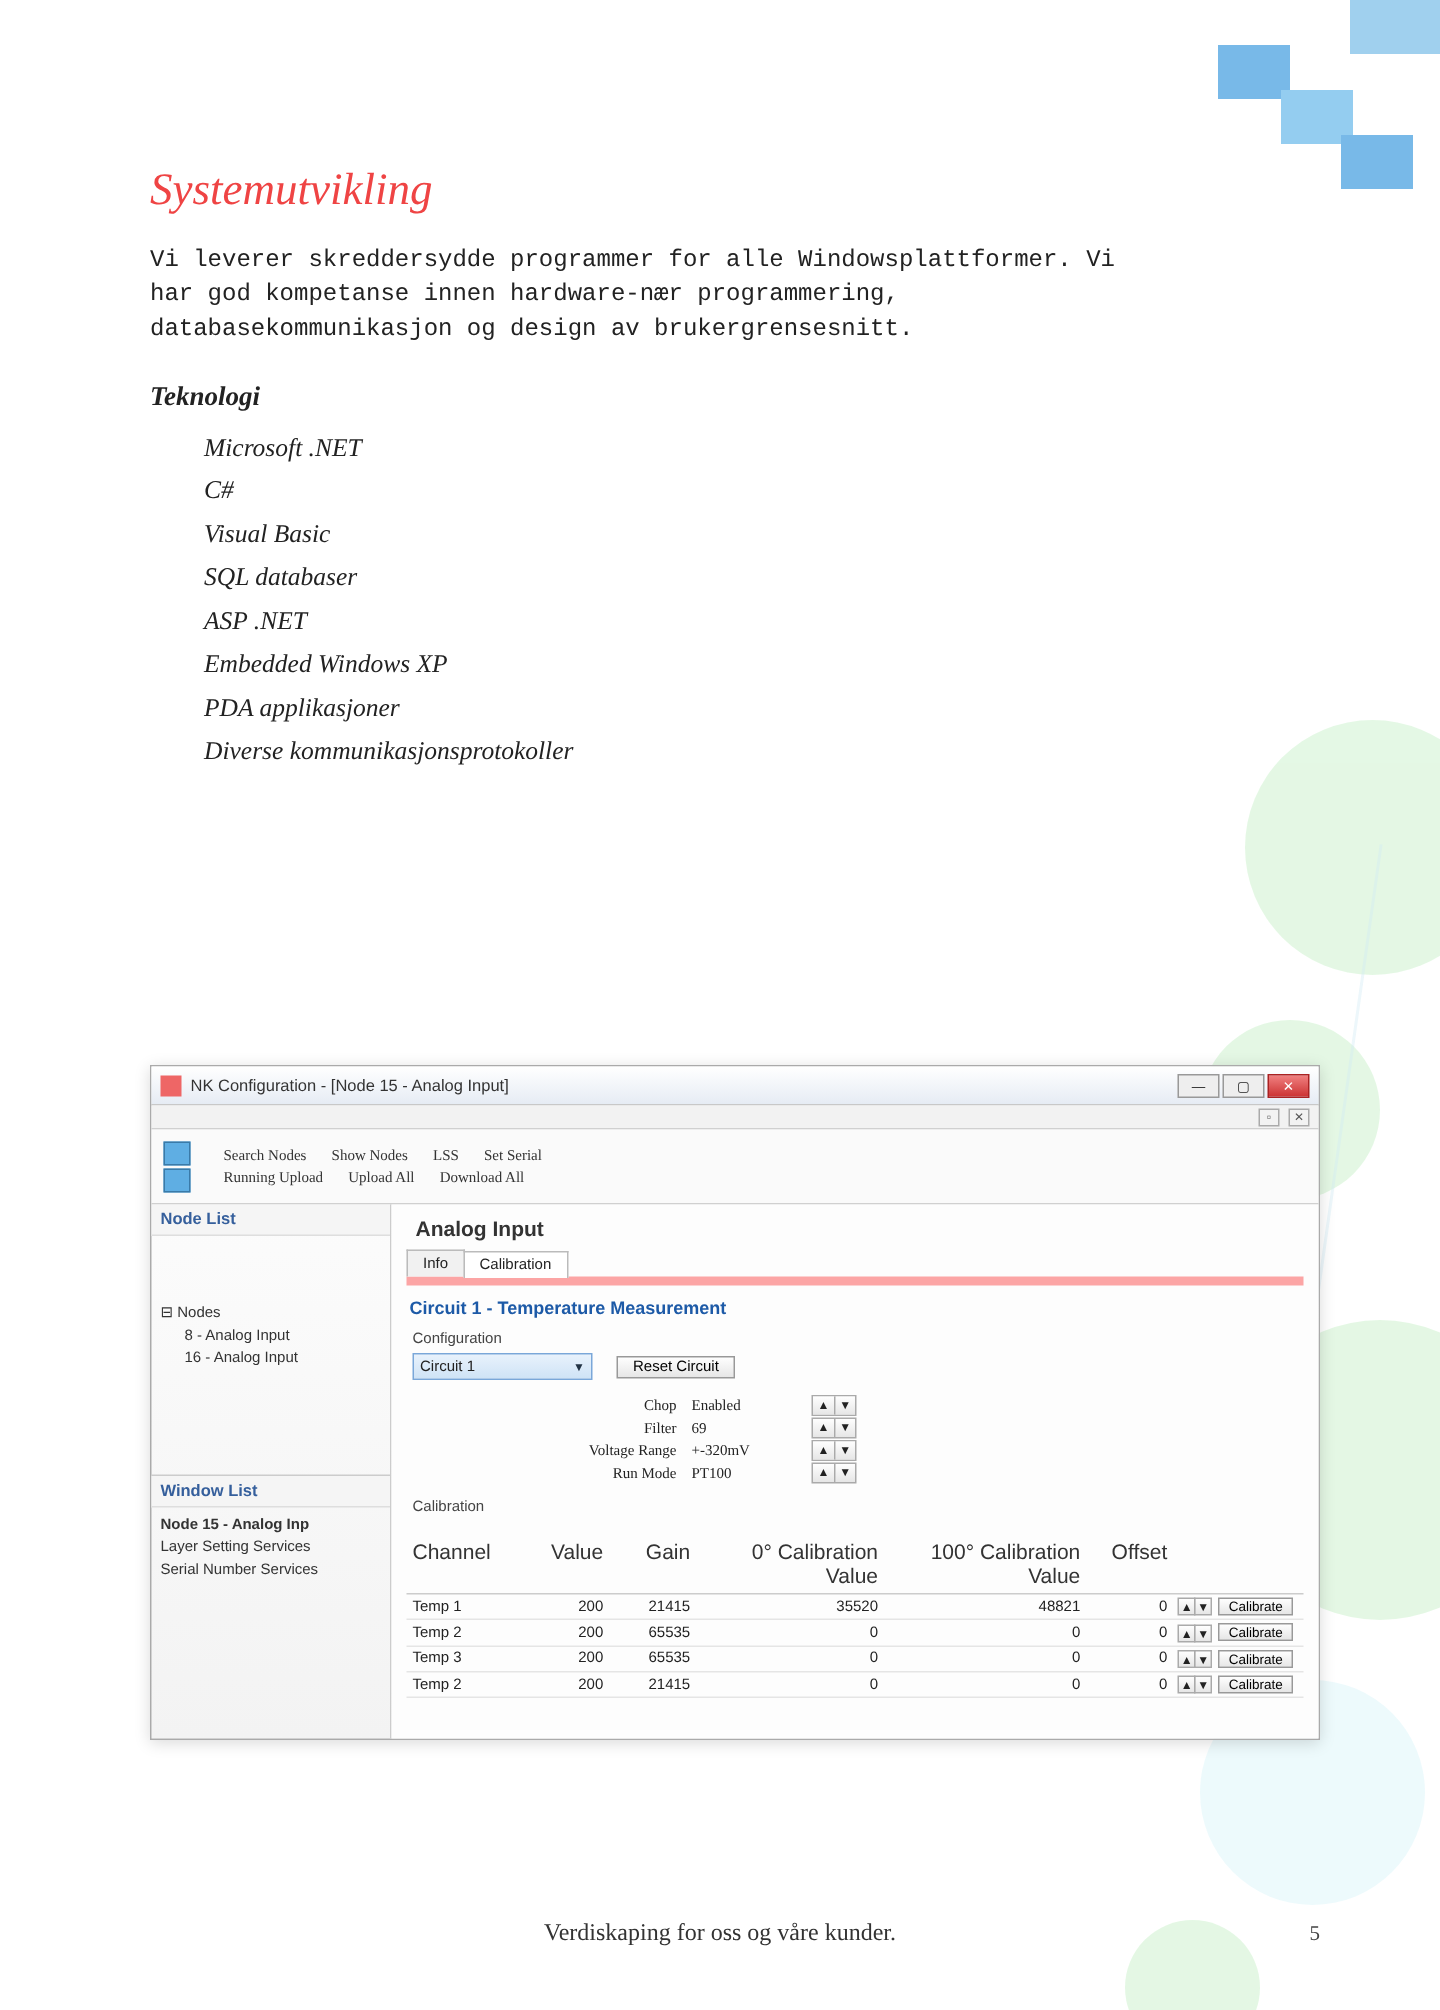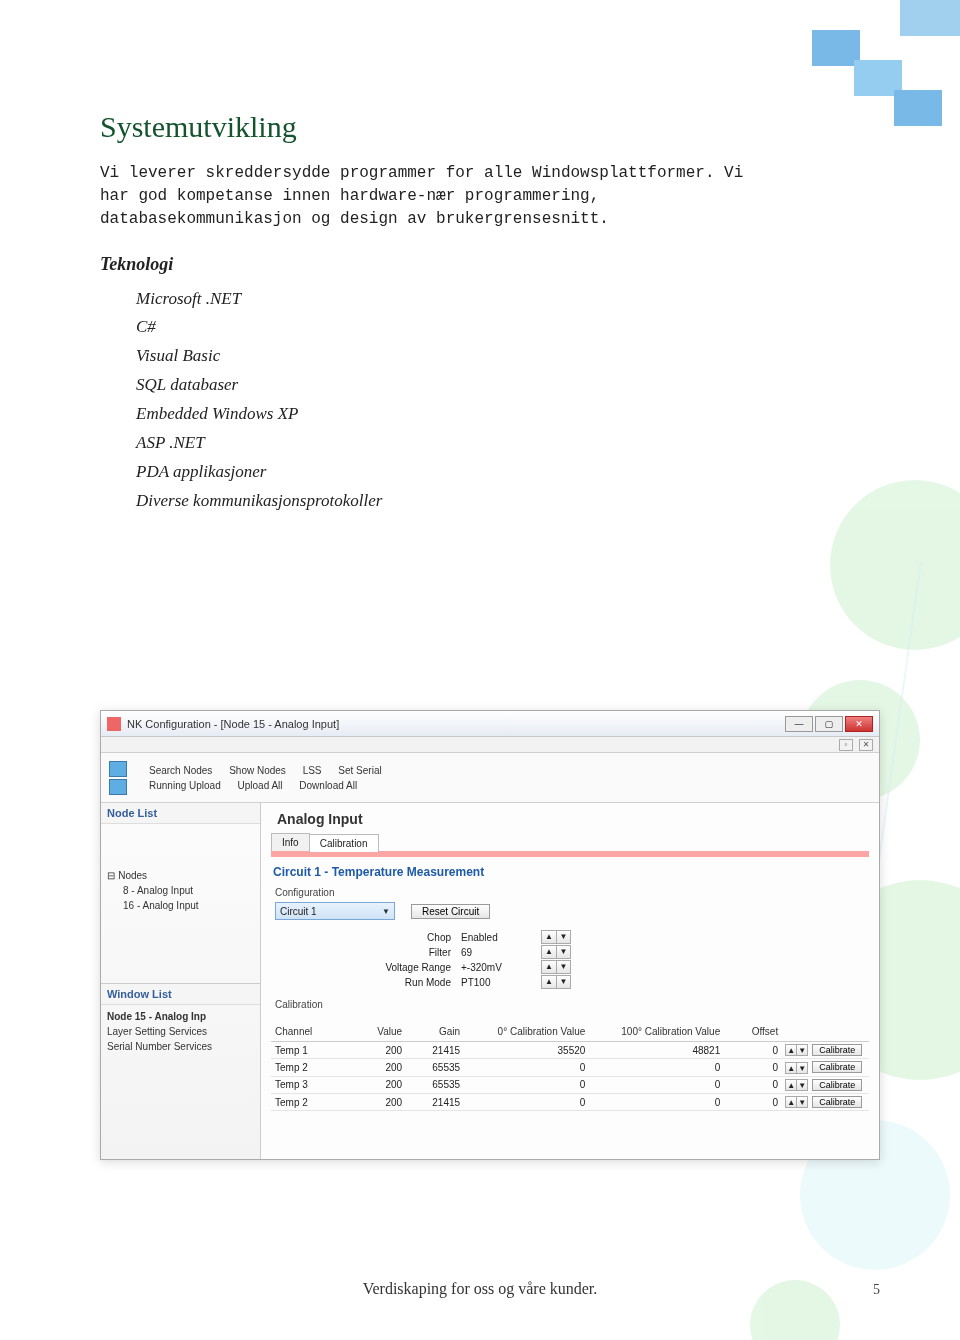--- a/index.html
+++ b/index.html
@@ -18,69 +18,69 @@
   .mapbg { position:absolute; right:0; bottom:0; width:260px; height:980px; opacity:0.28; }
   .mapbg .blob { position:absolute; border-radius:50%; }
   .mapbg .b1 { width:170px; height:170px; right:-40px; top:120px; background:#9FE6A0; }
   .mapbg .b2 { width:120px; height:120px; right:40px; top:320px; background:#9FE6A0; }
   .mapbg .b3 { width:200px; height:200px; right:-60px; top:520px; background:#9FE6A0; }
   .mapbg .b4 { width:150px; height:150px; right:10px; top:760px; background:#C0EEF6; }
   .mapbg .b5 { width:90px; height:90px; right:120px; top:920px; background:#9FE6A0; }
   .mapbg .line { position:absolute; width:2px; height:600px; right:80px; top:200px; background:#5fb3d8; opacity:.4; transform:rotate(8deg); }
 
   .page { position:relative; padding:110px 80px 0 100px; z-index:2; }
-  h1 { color:#14532d; font-weight:normal; font-size:30px; margin-bottom:18px; font-family:Georgia,'Times New Roman',serif; }
+  h1 { color:#ef4444; font-weight:normal; font-size:30px; margin-bottom:18px; font-family:Georgia,'Times New Roman',serif;font-style:italic; }
   .para { font-size:16px; color:#222; line-height:1.45; max-width:680px; margin-bottom:22px; font-family:Liberation Mono, monospace; }
   h2 { font-size:18px; font-style:italic; font-weight:bold; color:#222; margin-bottom:10px; font-family:Georgia,serif; }
   .techlist { list-style:none; padding-left:36px; }
   .techlist li { font-style:italic; font-size:17px; color:#222; line-height:1.7; font-family:Georgia,serif; }
 
   
   .shot { position:absolute; left:100px; top:710px; width:780px; height:450px; border:1px solid #aaa; background:linear-gradient(#fefefe,#f3f3f3); box-shadow:0 2px 10px rgba(0,0,0,0.15); font-family:'Segoe UI',Tahoma,Arial,sans-serif; font-size:11px; color:#222; }
   .titlebar { height:26px; background:linear-gradient(#fff,#e6ecf4); display:flex; align-items:center; padding:0 6px; border-bottom:1px solid #c8c8c8; }
   .titlebar .ticon { width:14px; height:14px; background:#e66; margin-right:6px; }
   .titlebar .ttxt { flex:1; font-size:11px; color:#333; }
   .winbtns { display:flex; gap:2px; }
   .winbtns span { display:inline-block; width:28px; height:16px; border:1px solid #999; background:#eee; font-size:9px; text-align:center; line-height:14px; }
   .winbtns .close { background:linear-gradient(#f08080,#c33); color:#fff; border-color:#a22; }
   .submenu { height:16px; background:#f2f2f2; border-bottom:1px solid #d0d0d0; display:flex; justify-content:flex-end; padding-right:6px; align-items:center; gap:6px; font-size:9px; color:#555;}
   .submenu .smbtn { width:14px; height:12px; border:1px solid #aaa; font-size:8px; text-align:center; line-height:10px; }
   .toolbar { height:50px; display:flex; align-items:center; padding:4px 8px; gap:18px; border-bottom:1px solid #d0d0d0; background:#fafafa; }
   .toolbar .icons { display:flex; flex-direction:column; gap:2px; margin-right:4px;}
   .toolbar .icons .tb { width:18px; height:16px; background:#5faee3; border:1px solid #3a7aa8;}
   .toolbar .menus { display:flex; flex-direction:column; gap:4px; font-size:10px; color:#333;}
-  .toolbar .menus div span { margin-right:14px; }
+  .toolbar .menus div span { margin-right:14px;font-family:Liberation Serif, serif; }
   .body { display:flex; height:calc(100% - 92px); }
   .leftcol { width:160px; border-right:1px solid #ccc; display:flex; flex-direction:column; }
   .panelhd { font-weight:bold; color:#355f9c; font-size:11px; padding:4px 6px; background:#f5f5f5; border-bottom:1px solid #dedede; }
   .tree { flex:0 0 160px; padding:4px 6px; border-bottom:1px solid #ccc; font-size:10px; color:#333; line-height:1.5; overflow:hidden;}
   .tree .node { padding-left:0;margin-top:40px; }
   .tree .child { padding-left:16px; }
   .winlist { flex:1; padding:4px 6px; font-size:10px; color:#333; line-height:1.5;}
   .winlist .bold { font-weight:bold; }
   .main { flex:1; padding:6px 10px; overflow:hidden; background:#fdfdfd; }
   .mhdr { font-weight:bold; color:#333; font-size:14px; margin:2px 0 6px 6px; }
   .tabs { display:flex; gap:0; border-bottom:6px solid #fca5a5; margin-bottom:8px; }
   .tab { padding:3px 10px; border:1px solid #bbb; border-bottom:none; font-size:10px; background:#f1f1f1; margin-right:-1px;}
   .tab.active { background:#fff; position:relative; top:1px; }
   .sect { font-weight:bold; color:#1d5aa7; font-size:12px; margin:4px 0 8px 2px;}
   .subsect { font-size:10px; color:#444; margin:2px 0 4px 4px; }
   .cfgrow { display:flex; align-items:center; gap:16px; margin:4px 0 10px 4px;}
   .cfgrow .combo { width:120px; height:18px; border:1px solid #7aa7d9; background:linear-gradient(#e8f2fc,#cfe3f6); font-size:10px; padding:1px 4px; display:flex; justify-content:space-between; align-items:center;}
   .cfgrow .combo .dd { font-size:8px; color:#234;}
   .resetbtn { padding:1px 10px; border:1px solid #999; background:linear-gradient(#fefefe,#e6e6e6); font-size:10px;}
   .params { margin-left:80px; }
-  .prow { display:flex; align-items:center; margin:1px 0; font-size:10px;}
+  .prow { display:flex; align-items:center; margin:1px 0; font-size:10px;font-family:Liberation Serif, serif;}
   .prow .plab { width:110px; text-align:right; padding-right:10px;}
   .prow .pval { width:80px; }
   .spin { display:inline-flex; border:1px solid #aaa; }
   .spin span { width:14px; height:12px; font-size:8px; text-align:center; line-height:12px; border-left:1px solid #aaa; background:linear-gradient(#fefefe,#e6e6e6);}
   .spin span:first-child { border-left:none;}
   .caltbl { margin-top:12px; width:100%; }
-  .caltbl .thd { display:flex; font-size:10px; color:#333; border-bottom:1px solid #ccc; padding:2px 0;}
+  .caltbl .thd { display:flex; font-size:14px; color:#333; border-bottom:1px solid #ccc; padding:2px 0;}
   .caltbl .thd div, .caltbl .trow div { padding:2px 4px; }
   .c-ch{width:80px;} .c-val{width:60px;text-align:right;} .c-gain{width:60px;text-align:right;} .c-zero{width:130px;text-align:right;} .c-hund{width:140px;text-align:right;} .c-off{width:60px;text-align:right;} .c-act{width:90px;}
   .caltbl .trow { display:flex; font-size:10px; border-bottom:1px solid #e5e5e5; align-items:center;}
   .calbtn { padding:0 6px; border:1px solid #999; background:linear-gradient(#fefefe,#e6e6e6); font-size:9px;}
   .mini { display:inline-flex; vertical-align:middle; margin-right:4px;}
   .mini span{ width:12px;height:12px;font-size:8px;text-align:center;line-height:12px;border:1px solid #aaa;background:linear-gradient(#fefefe,#e6e6e6);margin-left:-1px;}
 
   .footer { position:absolute; bottom:42px; left:0; width:100%; text-align:center; font-size:16px; color:#333; font-family:Georgia,serif;}
   .pagenum { position:absolute; bottom:42px; right:80px; font-size:14px; color:#444; font-family:Georgia,serif;}
 </style>
@@ -106,22 +106,22 @@
 <div class="page">
   <h1>Systemutvikling</h1>
   <p class="para">Vi leverer skreddersydde programmer for alle Windowsplattformer. Vi har god kompetanse innen hardware-nær programmering, databasekommunikasjon og design av brukergrensesnitt.</p>
 
   <h2>Teknologi</h2>
   <ul class="techlist">
     <li>Microsoft .NET</li>
     <li>C#</li>
     <li>Visual Basic</li>
     <li>SQL databaser</li>
+    <li>ASP .NET</li>
     <li>Embedded Windows XP</li>
-    <li>ASP .NET</li>
     <li>PDA applikasjoner</li>
     <li>Diverse kommunikasjonsprotokoller</li>
   </ul>
 </div>
 
 <div class="shot">
   <div class="titlebar">
     <div class="ticon"></div>
     <div class="ttxt">NK Configuration - [Node 15 - Analog Input]</div>
     <div class="winbtns">

